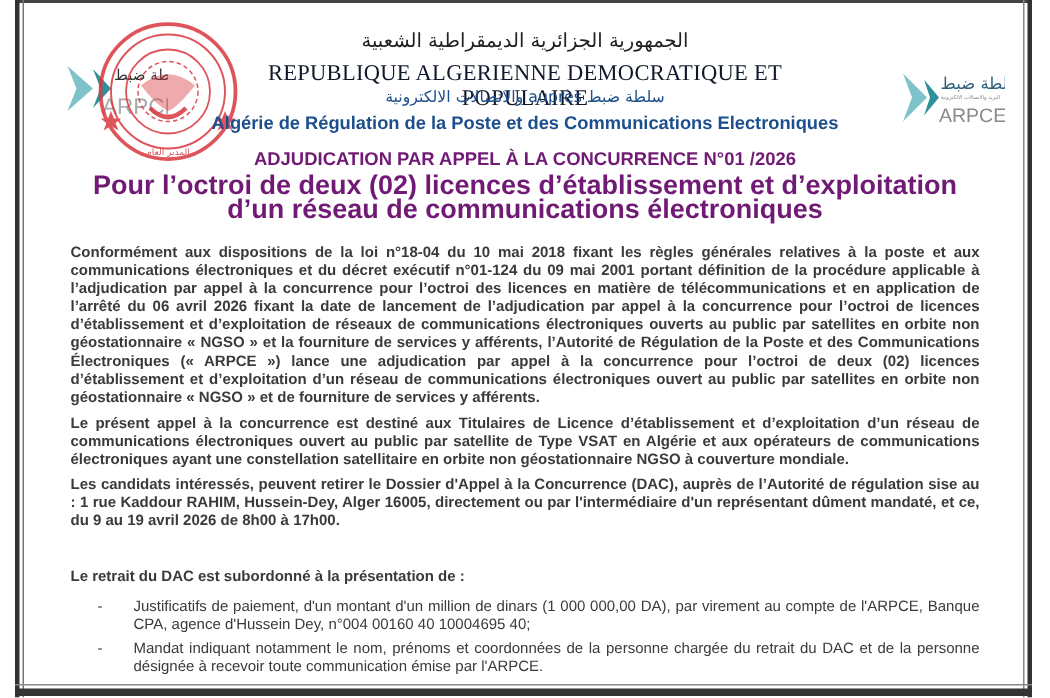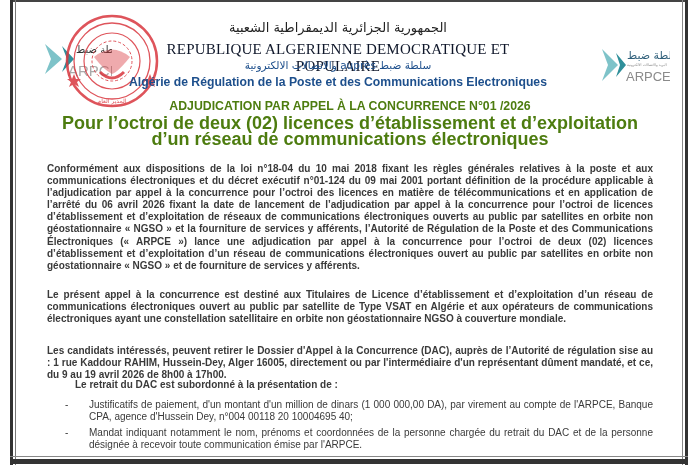--- a/index.html
+++ b/index.html
@@ -10,35 +10,35 @@
   .border-right { position:absolute; left:685px; top:0; width:3px; height:465px; background:#333; }
   .border-right2 { position:absolute; left:682px; top:0; width:1px; height:465px; background:#888; }
   .border-top { position:absolute; left:10px; top:0; width:678px; height:2px; background:#444; }
   .border-bottom { position:absolute; left:10px; top:459px; width:678px; height:5px; background:#333; }
   .border-bottom2 { position:absolute; left:10px; top:456px; width:678px; height:1px; background:#888; }
 
   .stamp { position:absolute; left:60px; top:12px; width:105px; height:98px; }
   .logo-left { position:absolute; left:42px; top:38px; width:70px; height:42px; }
   .logo-right { position:absolute; left:600px; top:43px; width:70px; height:45px; }
 
-  .hdr { position:absolute; left:128px; width:420px; text-align:center; }
+  .hdr { position:absolute; left:140px; width:420px; text-align:center; }
   .ar1 { top:20px; font-family:"DejaVu Sans", sans-serif; font-size:13px; color:#222; direction:rtl; }
   .fr1 { top:41px; font-family:"Liberation Serif", serif; font-weight:normal; font-size:15px; color:#0f172a; letter-spacing:0.2px; }
   .ar2 { top:59px; font-family:"DejaVu Sans", sans-serif; font-size:10.5px; color:#1d4f8c; direction:rtl; }
   .fr2 { top:75px; font-size:12.2px; font-weight:bold; color:#1d4f8c; }
 
-  .title { position:absolute; left:60px; width:580px; text-align:center; color:#4d7c0f; font-weight:bold; }
+  .title { position:absolute; left:60px; width:580px; text-align:center; color:#701a75; font-weight:bold; }
   .t1 { top:99px; font-size:12.3px; }
   .t2 { top:115px; font-size:18px; line-height:16px; }
 
   .body-text { position:absolute; left:47px; width:606px; font-size:10px; line-height:12.1px; color:#3a3a3a; text-align:justify;font-weight:bold; }
   .p1 { top:163px; }
-  .p2 { top:289px; }
-  .p3 { top:345px; }
-  .p4 { top:379px;margin-left:28px; }
+  .p2 { top:277px; }
+  .p3 { top:318px; }
+  .p4 { top:379px; }
   .list { position:absolute; left:47px; width:606px; font-size:10px; line-height:12.1px; color:#3a3a3a; }
   .li { position:absolute; left:0; width:606px; }
   .li .dash { position:absolute; left:18px; top:0; }
   .li .txt { position:absolute; left:42px; width:564px; text-align:justify; }
   .li1 { top:399px; }
   .li2 { top:427px; }
 </style>
 </head>
 <body>
 
@@ -89,20 +89,20 @@
   </div>
 
   <div class="body-text p1">Conformément aux dispositions de la loi n°18-04 du 10 mai 2018 fixant les règles générales relatives à la poste et aux communications électroniques et du décret exécutif n°01-124 du 09 mai 2001 portant définition de la procédure applicable à l’adjudication par appel à la concurrence pour l’octroi des licences en matière de télécommunications et en application de l’arrêté du 06 avril 2026 fixant la date de lancement de l’adjudication par appel à la concurrence pour l’octroi de licences d’établissement et d’exploitation de réseaux de communications électroniques ouverts au public par satellites en orbite non géostationnaire « NGSO » et la fourniture de services y afférents, l’Autorité de Régulation de la Poste et des Communications Électroniques (« ARPCE ») lance une adjudication par appel à la concurrence pour l’octroi de deux (02) licences d’établissement et d’exploitation d’un réseau de communications électroniques ouvert au public par satellites en orbite non géostationnaire « NGSO » et de fourniture de services y afférents.</div>
   <div class="body-text p2">Le présent appel à la concurrence est destiné aux Titulaires de Licence d’établissement et d’exploitation d’un réseau de communications électroniques ouvert au public par satellite de Type VSAT en Algérie et aux opérateurs de communications électroniques ayant une constellation satellitaire en orbite non géostationnaire NGSO à couverture mondiale.</div>
   <div class="body-text p3">Les candidats intéressés, peuvent retirer le Dossier d'Appel à la Concurrence (DAC), auprès de l’Autorité de régulation sise au : 1 rue Kaddour RAHIM, Hussein-Dey, Alger 16005, directement ou par l'intermédiaire d'un représentant dûment mandaté, et ce, du 9 au 19 avril 2026 de 8h00 à 17h00.</div>
   <div class="body-text p4">Le retrait du DAC est subordonné à la présentation de :</div>
 
   <div class="list">
     <div class="li li1">
       <span class="dash">-</span>
-      <span class="txt">Justificatifs de paiement, d'un montant d'un million de dinars (1 000 000,00 DA), par virement au compte de l'ARPCE, Banque CPA, agence d'Hussein Dey, n°004 00118 20 10004695 40;</span>
+      <span class="txt">Justificatifs de paiement, d'un montant d'un million de dinars (1 000 000,00 DA), par virement au compte de l'ARPCE, Banque CPA, agence d'Hussein Dey, n°004 00160 40 10004695 40;</span>
     </div>
     <div class="li li2">
       <span class="dash">-</span>
       <span class="txt">Mandat indiquant notamment le nom, prénoms et coordonnées de la personne chargée du retrait du DAC et de la personne désignée à recevoir toute communication émise par l'ARPCE.</span>
     </div>
   </div>
 </div>
 
 </body></html>

